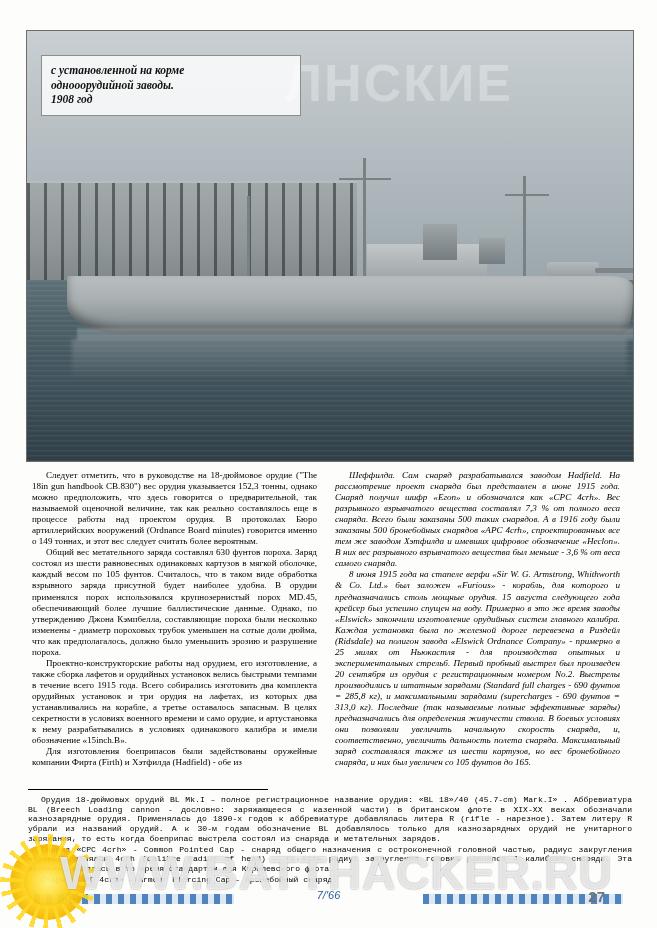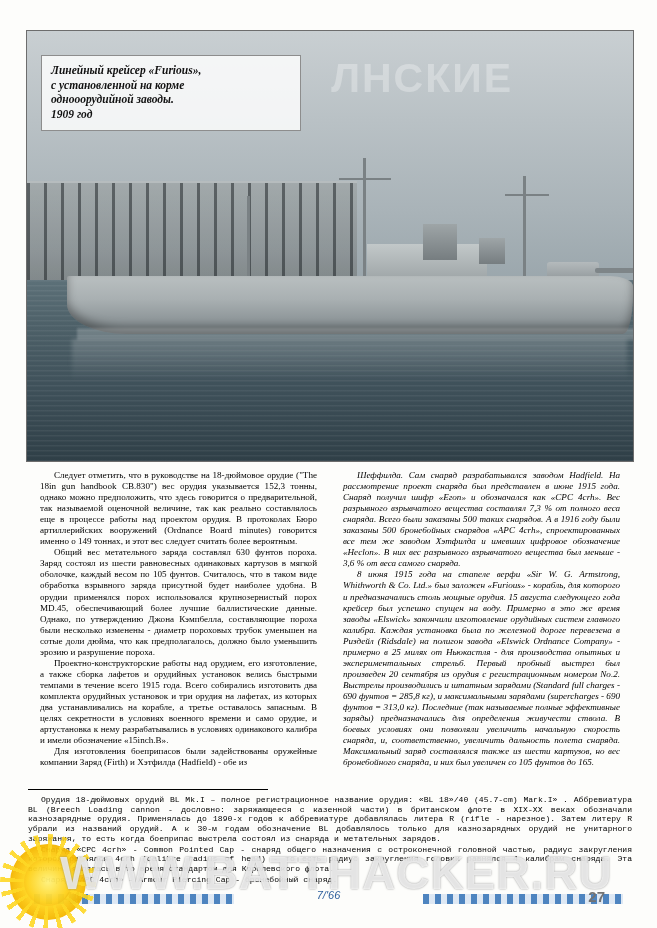--- a/index.html
+++ b/index.html
@@ -36,21 +36,21 @@
     position: absolute;
     left: 0; top: 0; width: 100%; height: 60%;
     background: linear-gradient(#c9cfd2 0%, #b9c1c5 35%, #a9b3b8 70%, #99a5ab 100%);
   }
   .ghost-text {
     position: absolute;
     right: 120px;
     top: 28px;
     font-family: "Liberation Sans", sans-serif;
     font-weight: bold;
-    font-size: 41px;
+    font-size: 52px;
     letter-spacing: 2px;
     color: rgba(255,255,255,0.30);
     line-height: 0.95;
     text-align: center;
     pointer-events: none;
   }
   .sea {
     position: absolute;
     left: 0; top: 58%; width: 100%; height: 42%;
     background: linear-gradient(#5c7078 0%, #4d6068 25%, #3e5059 60%, #2f3f47 100%);
@@ -203,21 +203,21 @@
     top: 0;
     width: 289px;
     font-size: 9.1px;
     line-height: 1.215;
     text-align: justify;
     color: #000;
     font-family: "Liberation Serif", serif;
   }
   .col.left { left: 0; }
   .col.right { left: 303px; font-style: italic; }
-  .col p { margin: 0 0 0 12px; text-indent: 14px; }
+  .col p { margin: 0 0 0 4px; text-indent: 14px; }
 
   
   .notes {
     position: absolute;
     left: 28px;
     top: 795px;
     width: 604px;
     font-size: 8.1px;
     line-height: 1.2;
     text-align: justify;
@@ -342,33 +342,32 @@
       <div class="superstructure"></div>
       <div class="funnel"></div>
       <div class="funnel2"></div>
       <div class="turret"></div>
       <div class="barrel"></div>
       <div class="hull"></div>
       <div class="bow-wave"></div>
     </div>
 
     <div class="caption">
-      <div>Линейный крейсер «Furious»,</div>
       <div>с установленной на корме</div>
       <div>однооорудийной заводы.</div>
-      <div class="yr">1909 год</div>
+      <div class="yr">1908 год</div>
     </div>
   </div>
 
   <div class="cols">
     <div class="col left">
       <p>Следует отметить, что в руководстве на 18-дюймовое орудие ("The 18in gun handbook CB.830") вес орудия указывается 152,3 тонны, однако можно предположить, что здесь говорится о предварительной, так называемой оценочной величине, так как реально составлялось еще в процессе работы над проектом орудия. В протоколах Бюро артиллерийских вооружений (Ordnance Board minutes) говорится именно о 149 тоннах, и этот вес следует считать более вероятным.</p>
       <p>Общий вес метательного заряда составлял 630 фунтов пороха. Заряд состоял из шести равновесных одинаковых картузов в мягкой оболочке, каждый весом по 105 фунтов. Считалось, что в таком виде обработка взрывного заряда присутной будет наиболее удобна. В орудии применялся порох использовался крупнозернистый порох MD.45, обеспечивающий более лучшие баллистические данные. Однако, по утверждению Джона Кэмпбелла, составляющие пороха были несколько изменены - диаметр пороховых трубок уменьшен на сотые доли дюйма, что как предполагалось, должно было уменьшить эрозию и разрушение пороха.</p>
       <p>Проектно-конструкторские работы над орудием, его изготовление, а также сборка лафетов и орудийных установок велись быстрыми темпами в течение всего 1915 года. Всего собирались изготовить два комплекта орудийных установок и три орудия на лафетах, из которых два устанавливались на корабле, а третье оставалось запасным. В целях секретности в условиях военного времени и само орудие, и артустановка к нему разрабатывались в условиях одинакового калибра и имели обозначение «15inch.B».</p>
-      <p>Для изготовления боеприпасов были задействованы оружейные компании Заряд (Firth) и Хэтфилда (Hadfield) - обе из</p>
+      <p>Для изготовления боеприпасов были задействованы оружейные компании Фирта (Firth) и Хэтфилда (Hadfield) - обе из</p>
     </div>
     <div class="col right">
       <p>Шеффилда. Сам снаряд разрабатывался заводом Hadfield. На рассмотрение проект снаряда был представлен в июне 1915 года. Снаряд получил шифр «Егоn» и обозначался как «CPC 4crh». Вес разрывного взрывчатого вещества составлял 7,3 % от полного веса снаряда. Всего были заказаны 500 таких снарядов. А в 1916 году были заказаны 500 бронебойных снарядов «APC 4crh», спроектированных все тем же заводом Хэтфилда и имевших цифровое обозначение «Heclon». В них вес разрывного взрывчатого вещества был меньше - 3,6 % от веса самого снаряда.</p>
       <p>8 июня 1915 года на стапеле верфи «Sir W. G. Armstrong, Whithworth &amp; Co. Ltd.» был заложен «Furious» - корабль, для которого и предназначались столь мощные орудия. 15 августа следующего года крейсер был успешно спущен на воду. Примерно в это же время заводы «Elswick» закончили изготовление орудийных систем главного калибра. Каждая установка была по железной дороге перевезена в Риздейл (Ridsdale) на полигон завода «Elswick Ordnance Company» - примерно в 25 милях от Ньюкастля - для производства опытных и экспериментальных стрельб. Первый пробный выстрел был произведен 20 сентября из орудия с регистрационным номером No.2. Выстрелы производились и штатным зарядами (Standard full charges - 690 фунтов = 285,8 кг), и максимальными зарядами (supercharges - 690 фунтов = 313,0 кг). Последние (так называемые полные эффективные заряды) предназначались для определения живучести ствола. В боевых условиях они позволяли увеличить начальную скорость снаряда, и, соответственно, увеличить дальность полета снаряда. Максимальный заряд составлялся также из шести картузов, но вес бронебойного снаряда, и них был увеличен со 105 фунтов до 165.</p>
     </div>
   </div>
 
   <div class="notes">
     <p>Орудия 18-дюймовых орудий BL Mk.I – полное регистрационное название орудия: «BL 18»/40 (45.7-cm) Mark.I» . Аббревиатура BL (Breech Loading cannon - дословно: заряжающееся с казенной части) в британском флоте в XIX-XX веках обозначали казнозарядные орудия. Применялась до 1890-х годов к аббревиатуре добавлялась литера R (rifle - нарезное). Затем литеру R убрали из названий орудий. А к 30-м годам обозначение BL добавлялось только для казнозарядных орудий не унитарного заряжания, то есть когда боеприпас выстрела состоял из снаряда и метательных зарядов.</p>
     <p>Снаряд «CPC 4crh» - Common Pointed Cap - снаряд общего назначения с остроконечной головной частью, радиус закругления которой равнялся 4crh (calibre radius of head) - то есть радиус закругления головки равнялся 4 калибрам снаряда. Эта величина являлась в то время стандартом для Королевского флота.</p>

